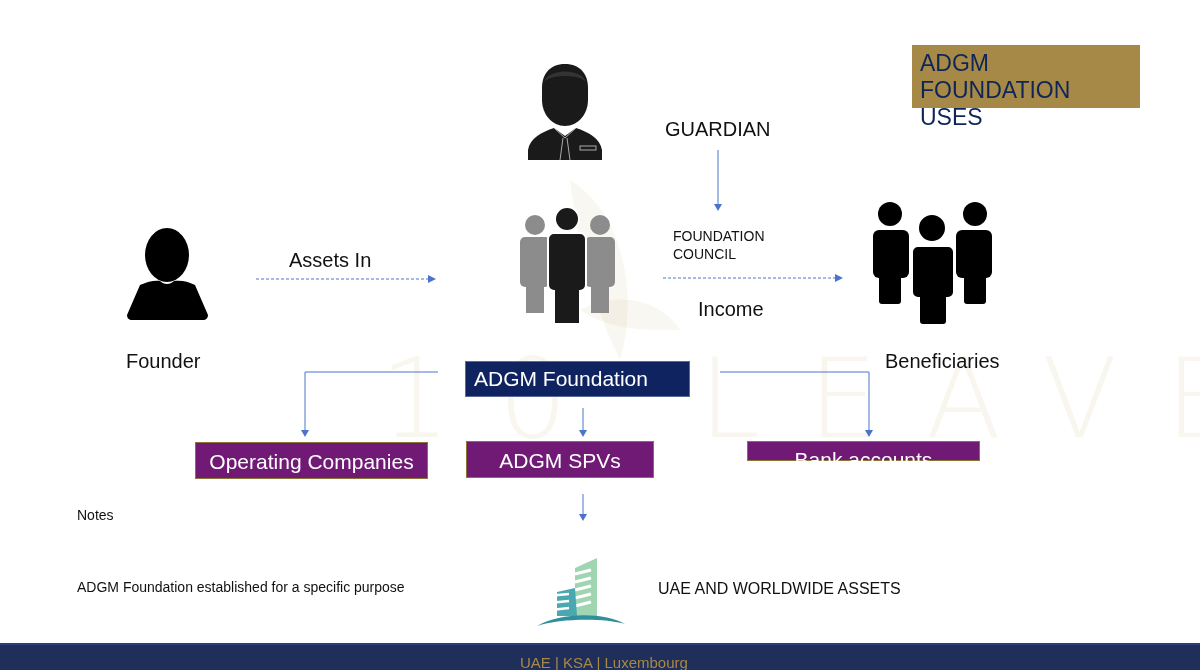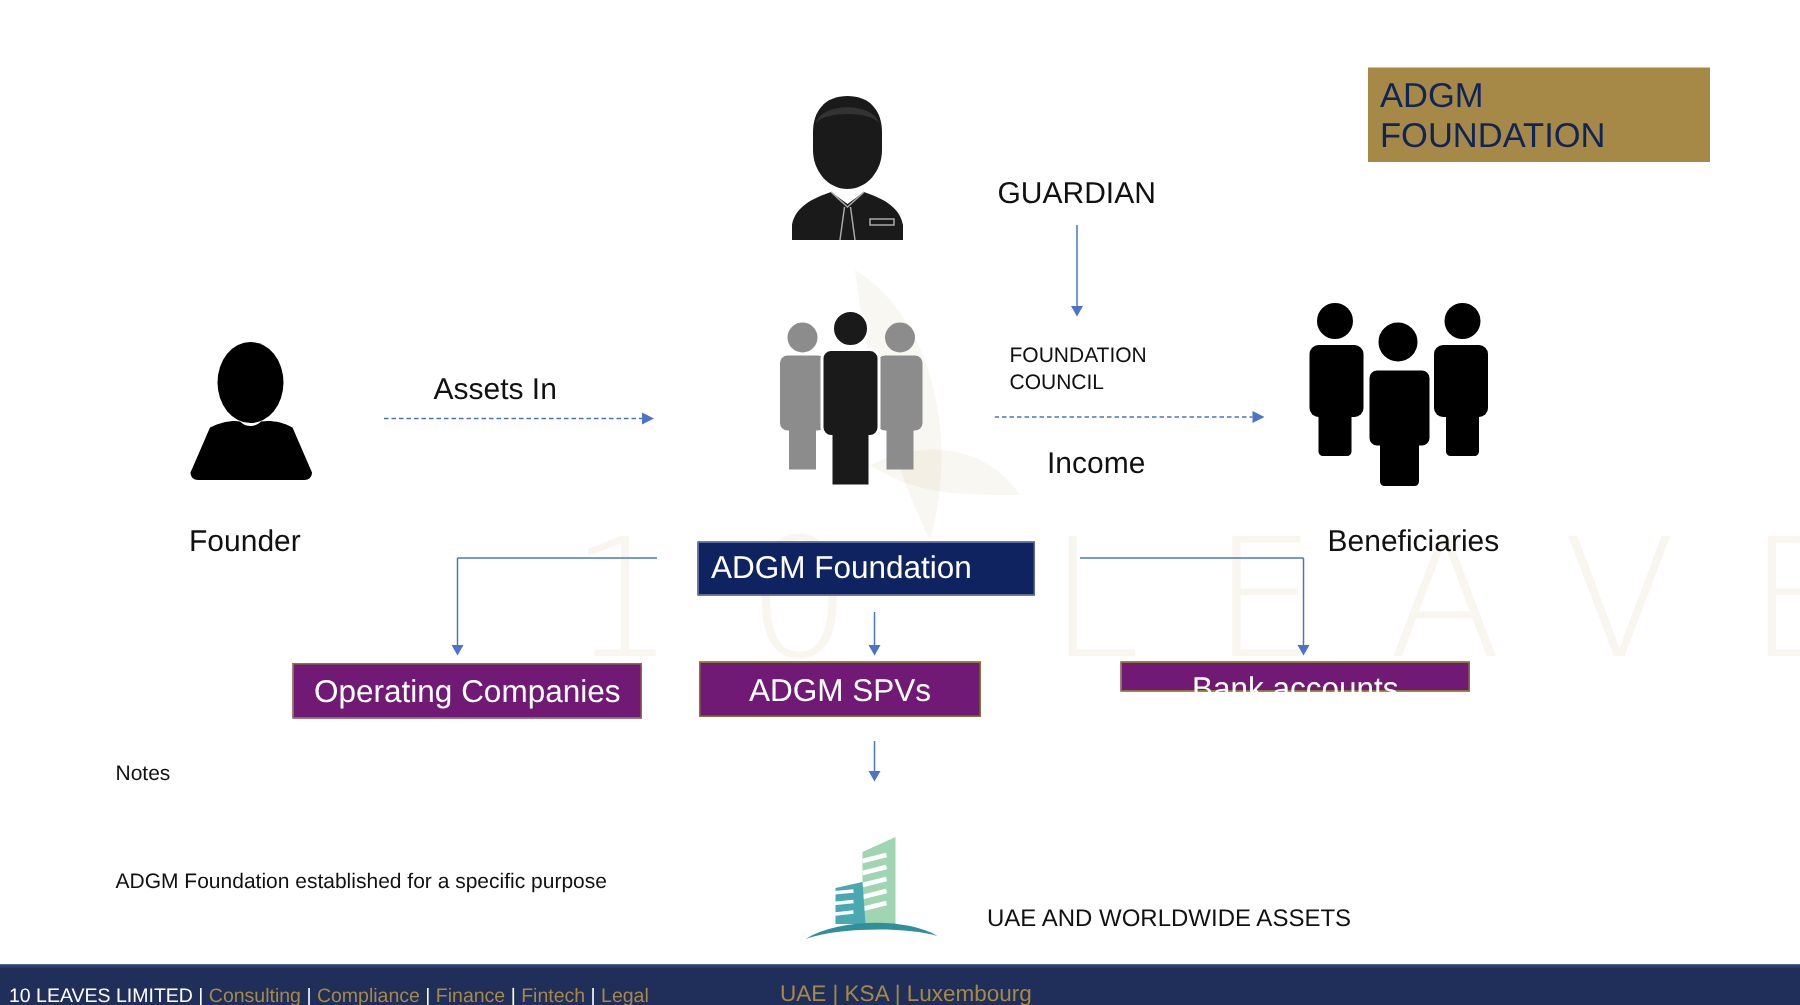--- a/index.html
+++ b/index.html
@@ -25,20 +25,21 @@
 <body>
 
 <div class="watermark">10 LEAVES</div>
 <svg class="leaf" viewBox="0 0 120 200">
   <path d="M10 10 C60 40, 80 120, 60 190 C40 150, 20 90, 10 10 Z" fill="rgba(200,180,120,0.10)"></path>
   <path d="M20 140 C60 120, 100 130, 120 160 C80 160, 50 160, 20 140 Z" fill="rgba(200,180,120,0.10)"></path>
 </svg>
 
 <div class="abs title-box">
   <div>ADGM FOUNDATION</div>
+  <div>USES</div>
 </div>
 
 <svg class="abs" style="left:520px;top:62px;" width="90" height="100" viewBox="0 0 90 100">
   <path d="M45 2 C30 2 22 12 22 26 L22 38 C22 52 32 64 45 64 C58 64 68 52 68 38 L68 26 C68 12 60 2 45 2 Z" fill="#1a1a1a"></path>
   <path d="M24 20 C28 6 62 6 66 20 C60 12 30 12 24 20 Z" fill="#333"></path>
   <path d="M8 88 C10 76 22 70 34 66 L45 74 L56 66 C68 70 80 76 82 88 L82 98 L8 98 Z" fill="#1a1a1a"></path>
   <path d="M34 66 L45 76 L56 66" stroke="#aaa" stroke-width="1" fill="none"></path>
   <path d="M43 76 L40 98 M47 76 L50 98" stroke="#aaa" stroke-width="1" fill="none"></path>
   <rect x="60" y="84" width="16" height="4" stroke="#aaa" stroke-width="1" fill="none"></rect>
 </svg>
@@ -128,36 +129,23 @@
     <line x1="40" y1="48" x2="56" y2="44"></line>
   </g>
   <polygon points="22,34 40,30 42,58 22,58" fill="#4aa8b0"></polygon>
   <g stroke="#fff" stroke-width="2.5">
     <line x1="12" y1="38" x2="34" y2="36"></line>
       <line x1="14" y1="45" x2="34" y2="43"></line>
     <line x1="16" y1="52" x2="34" y2="50"></line>
   </g>
   <path d="M2 68 C25 54, 70 54, 90 66 C70 60, 25 60, 2 68 Z" fill="#2f8f9c"></path>
 </svg>
-<div class="abs" style="left:658px;top:580px;font-size:16px;color:#111;margin-top:24px;">UAE AND WORLDWIDE ASSETS</div>
+<div class="abs" style="left:658px;top:580px;font-size:16px;color:#111;">UAE AND WORLDWIDE ASSETS</div>
 
 <div class="abs notes" style="left:77px;top:506px;">Notes</div>
 <div class="abs notes" style="left:77px;top:542px;white-space:pre;">
   <div>ADGM Foundation established for a specific purpose</div>
   
 </div>
 
 <div class="abs footer">
-  <div class="f-left">
-    <span class="white">10 LEAVES LIMITED</span>
-    <span class="sep"> | </span>
-    <span class="gold">Consulting</span>
-    <span class="sep"> | </span>
-    <span class="gold">Compliance</span>
-    <span class="sep"> | </span>
-    <span class="gold">Finance</span>
-    <span class="sep"> | </span>
-    <span class="gold">Fintech</span>
-    <span class="sep"> | </span>
-    <span class="gold">Legal</span>
-  </div>
   <div class="f-mid">UAE | KSA | Luxembourg</div>
 </div>
 
 </body></html>

